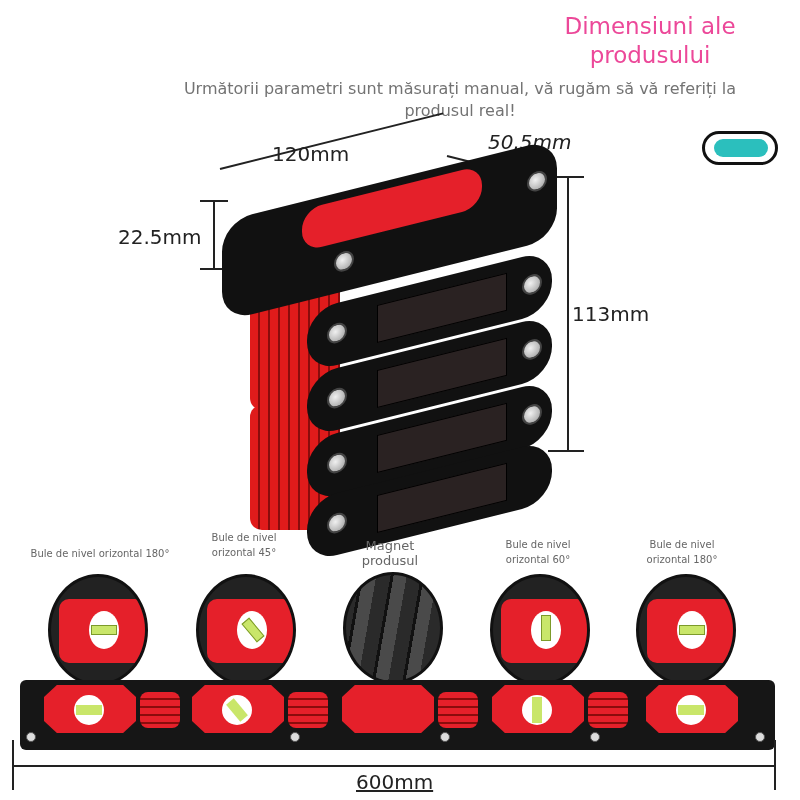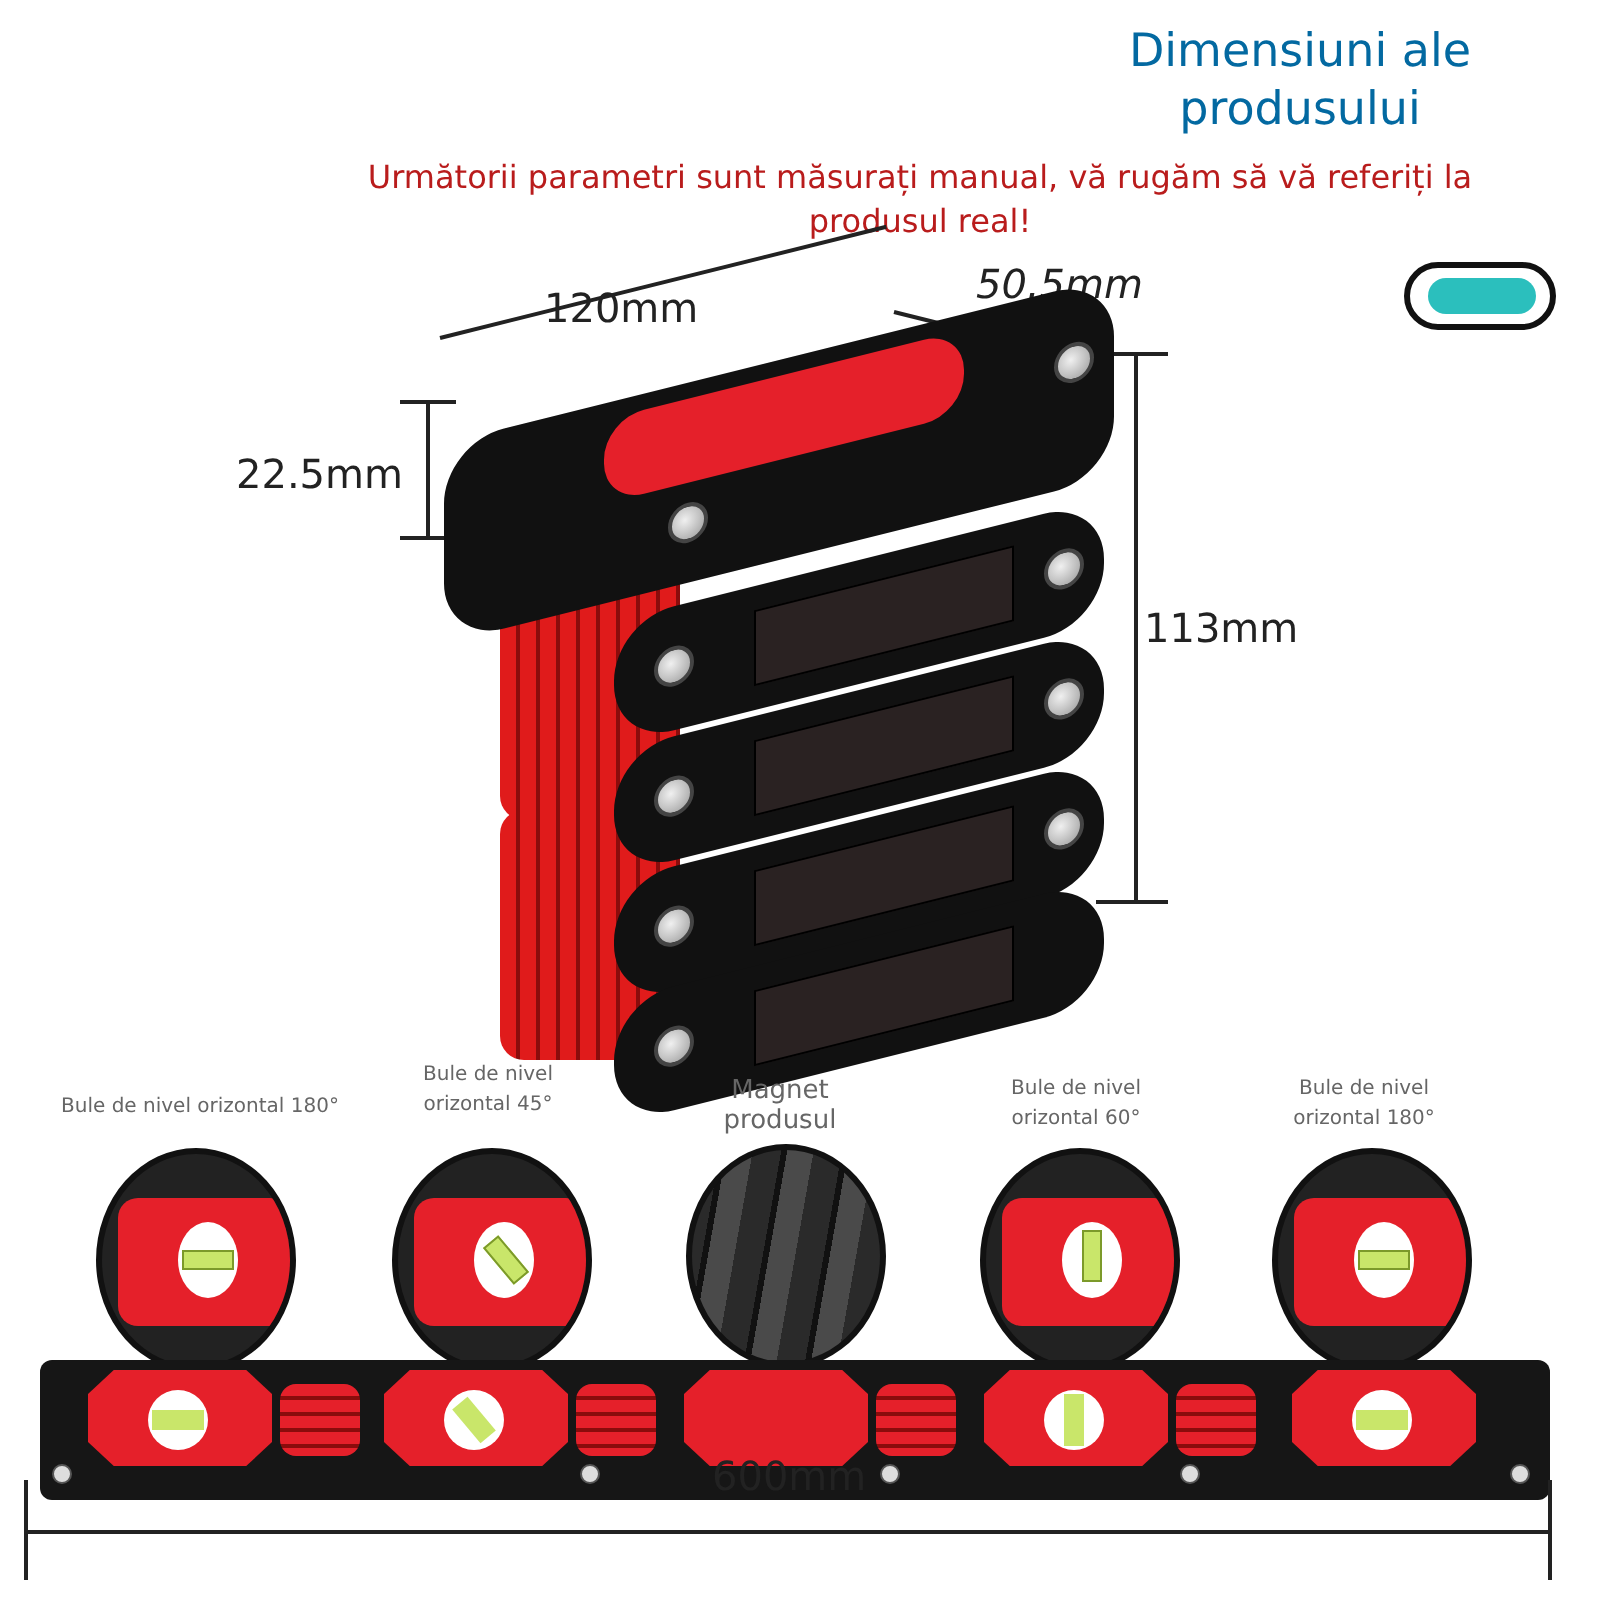--- a/index.html
+++ b/index.html
@@ -1,19 +1,19 @@
 <!DOCTYPE html>
 <html><head>
 <meta charset="utf-8">
 <style>
   * { box-sizing: border-box; margin: 0; padding: 0; }
   body { width: 800px; height: 800px; background: #ffffff; position: relative; overflow: hidden; font-family: "DejaVu Sans", sans-serif; color: #222; }
   .abs { position: absolute; }
-  .title { left: 540px; top: 12px; width: 220px; text-align: center; font-size: 23px; line-height: 29px; color: #0369a1; }
-  .subtitle { left: 150px; top: 78px; width: 620px; text-align: center; font-size: 16px; line-height: 22px; color: #b91c1c; }
+  .title { left: 540px; top: 12px; width: 220px; text-align: center; font-size: 23px; line-height: 29px; color: #ec4899; }
+  .subtitle { left: 150px; top: 78px; width: 620px; text-align: center; font-size: 16px; line-height: 22px; color: #737373; }
   .toggle { left: 702px; top: 131px; width: 76px; height: 34px; border: 3px solid #111; border-radius: 17px; background: #fff; }
   .toggle .knob { position: absolute; left: 9px; top: 5px; width: 54px; height: 18px; border-radius: 9px; background: #2bbfbd; }
   .dim { font-size: 20px; color: #222; }
   .label-sm { font-size: 10px; color: #666; text-align: center; line-height: 15px; }
   .line { background: #222; }
   .seg { position: absolute; border-radius: 30px; background: #111; }
   .seg .plate { position: absolute; left: 150px; top: 12px; width: 135px; height: 38px; background: #2a2222; border: 1px solid #000; }
   .seg .screw { position: absolute; width: 20px; height: 20px; border-radius: 50%; background: radial-gradient(circle at 40% 40%, #f0f0f0, #9a9a9a); border: 2px solid #444; }
   .redfin { position: absolute; background: repeating-linear-gradient(90deg, #e01b1b 0 8px, #8a0c0c 8px 10px); border-radius: 12px; }
   .circle { position: absolute; width: 100px; height: 112px; border: 3px solid #111; border-radius: 50%; overflow: hidden; background: #222; }
@@ -145,13 +145,13 @@
   <div class="screw" style="left:6px;"></div>
   <div class="screw" style="left:270px;"></div>
   <div class="screw" style="left:420px;"></div>
   <div class="screw" style="left:570px;"></div>
   <div class="screw" style="left:735px;"></div>
 </div>
 
 <div class="abs line" style="left:12px;top:765px;width:764px;height:2px;"></div>
 <div class="abs line" style="left:12px;top:740px;width:2px;height:50px;"></div>
 <div class="abs line" style="left:774px;top:740px;width:2px;height:50px;"></div>
-<div class="abs dim" style="left:356px;top:726px;">600mm</div>
+<div class="abs dim" style="left:356px;top:770px;text-decoration:underline;">600mm</div>
 
 </body></html>

